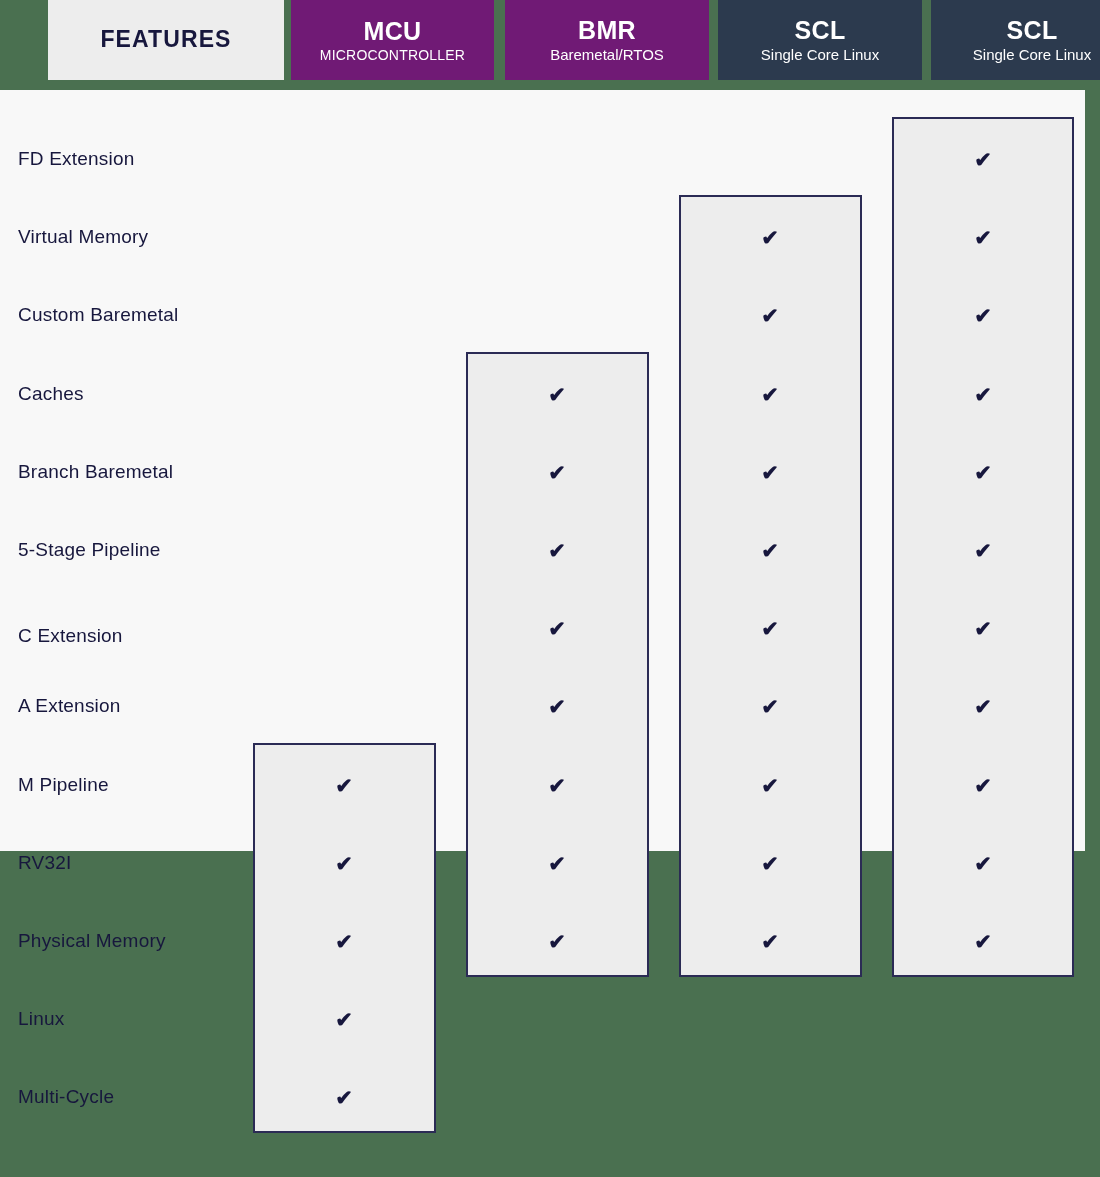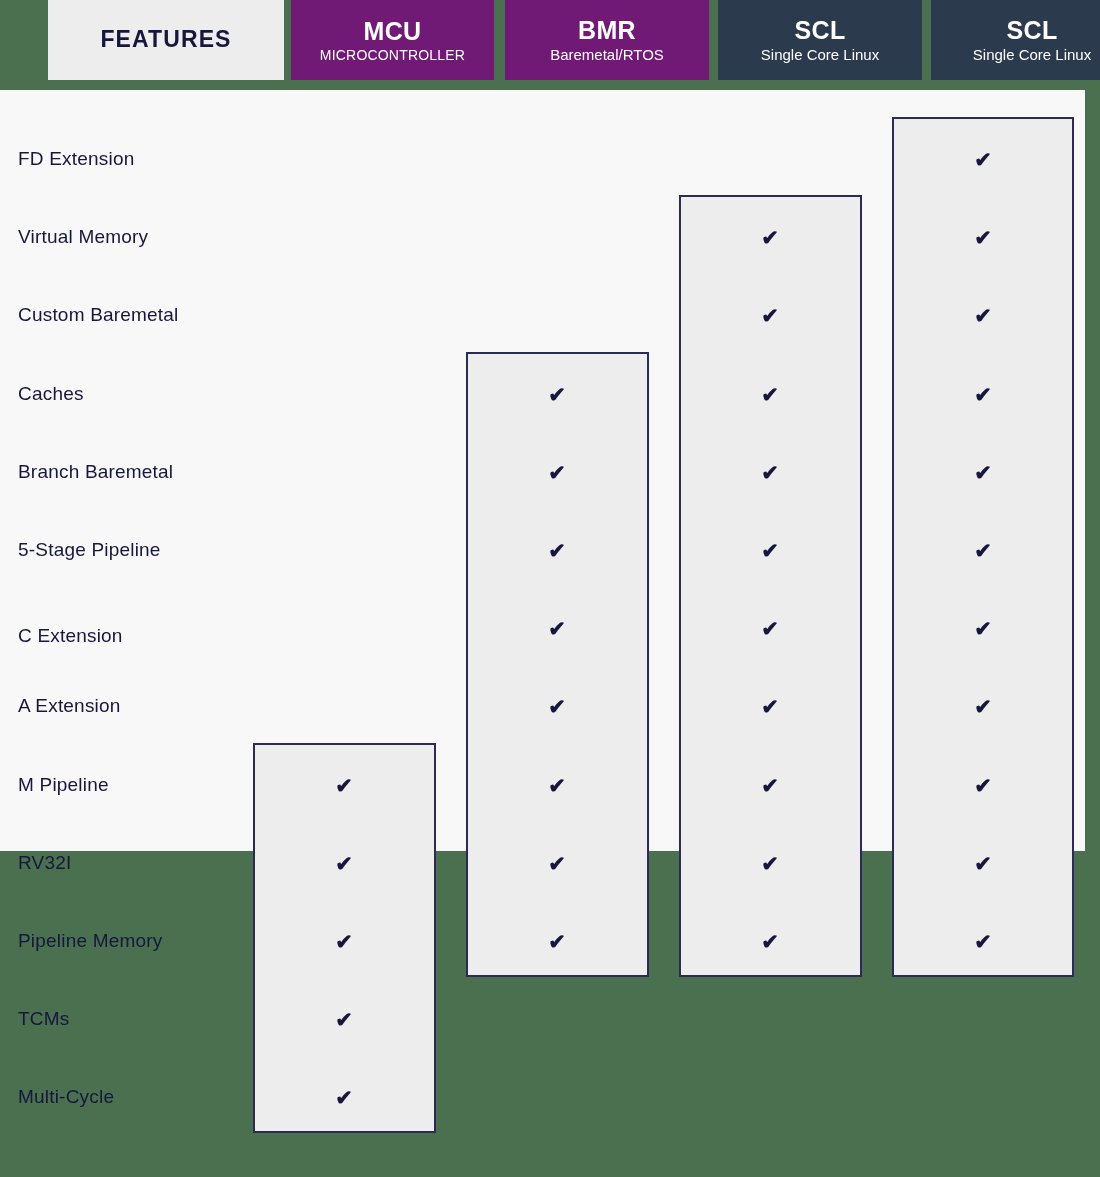--- a/index.html
+++ b/index.html
@@ -108,22 +108,22 @@
         <div class="row-label" style="top: 69px;">FD Extension</div>
         <div class="row-label" style="top: 147.2px;">Virtual Memory</div>
         <div class="row-label" style="top: 225.4px;">Custom Baremetal</div>
         <div class="row-label" style="top: 303.6px;">Caches</div>
         <div class="row-label" style="top: 381.8px;">Branch Baremetal</div>
         <div class="row-label" style="top: 460px;">5-Stage Pipeline</div>
         <div class="row-label" style="top: 538.2px; margin-top: 8px;">C Extension</div>
         <div class="row-label" style="top: 616.4px;">A Extension</div>
         <div class="row-label" style="top: 694.6px;">M Pipeline</div>
         <div class="row-label" style="top: 772.8px;">RV32I</div>
-        <div class="row-label" style="top: 851px;">Pipeline Memory</div>
-        <div class="row-label" style="top: 929.2px;">TCMs</div>
+        <div class="row-label" style="top: 851px;">Physical Memory</div>
+        <div class="row-label" style="top: 929.2px;">Linux</div>
         <div class="row-label" style="top: 1007.4px;">Multi-Cycle</div>
       </div>
     <div id="checks">
         <span class="check" style="left: 983px; top: 69px; color: rgb(23, 23, 61);">✔</span>
         <span class="check" style="left: 770px; top: 147.2px; color: rgb(23, 23, 61);">✔</span>
         <span class="check" style="left: 983px; top: 147.2px; color: rgb(23, 23, 61);">✔</span>
         <span class="check" style="left: 770px; top: 225.4px; color: rgb(23, 23, 61);">✔</span>
         <span class="check" style="left: 983px; top: 225.4px; color: rgb(23, 23, 61);">✔</span>
         <span class="check" style="left: 557px; top: 303.6px; color: rgb(23, 23, 61);">✔</span>
         <span class="check" style="left: 770px; top: 303.6px; color: rgb(23, 23, 61);">✔</span>

